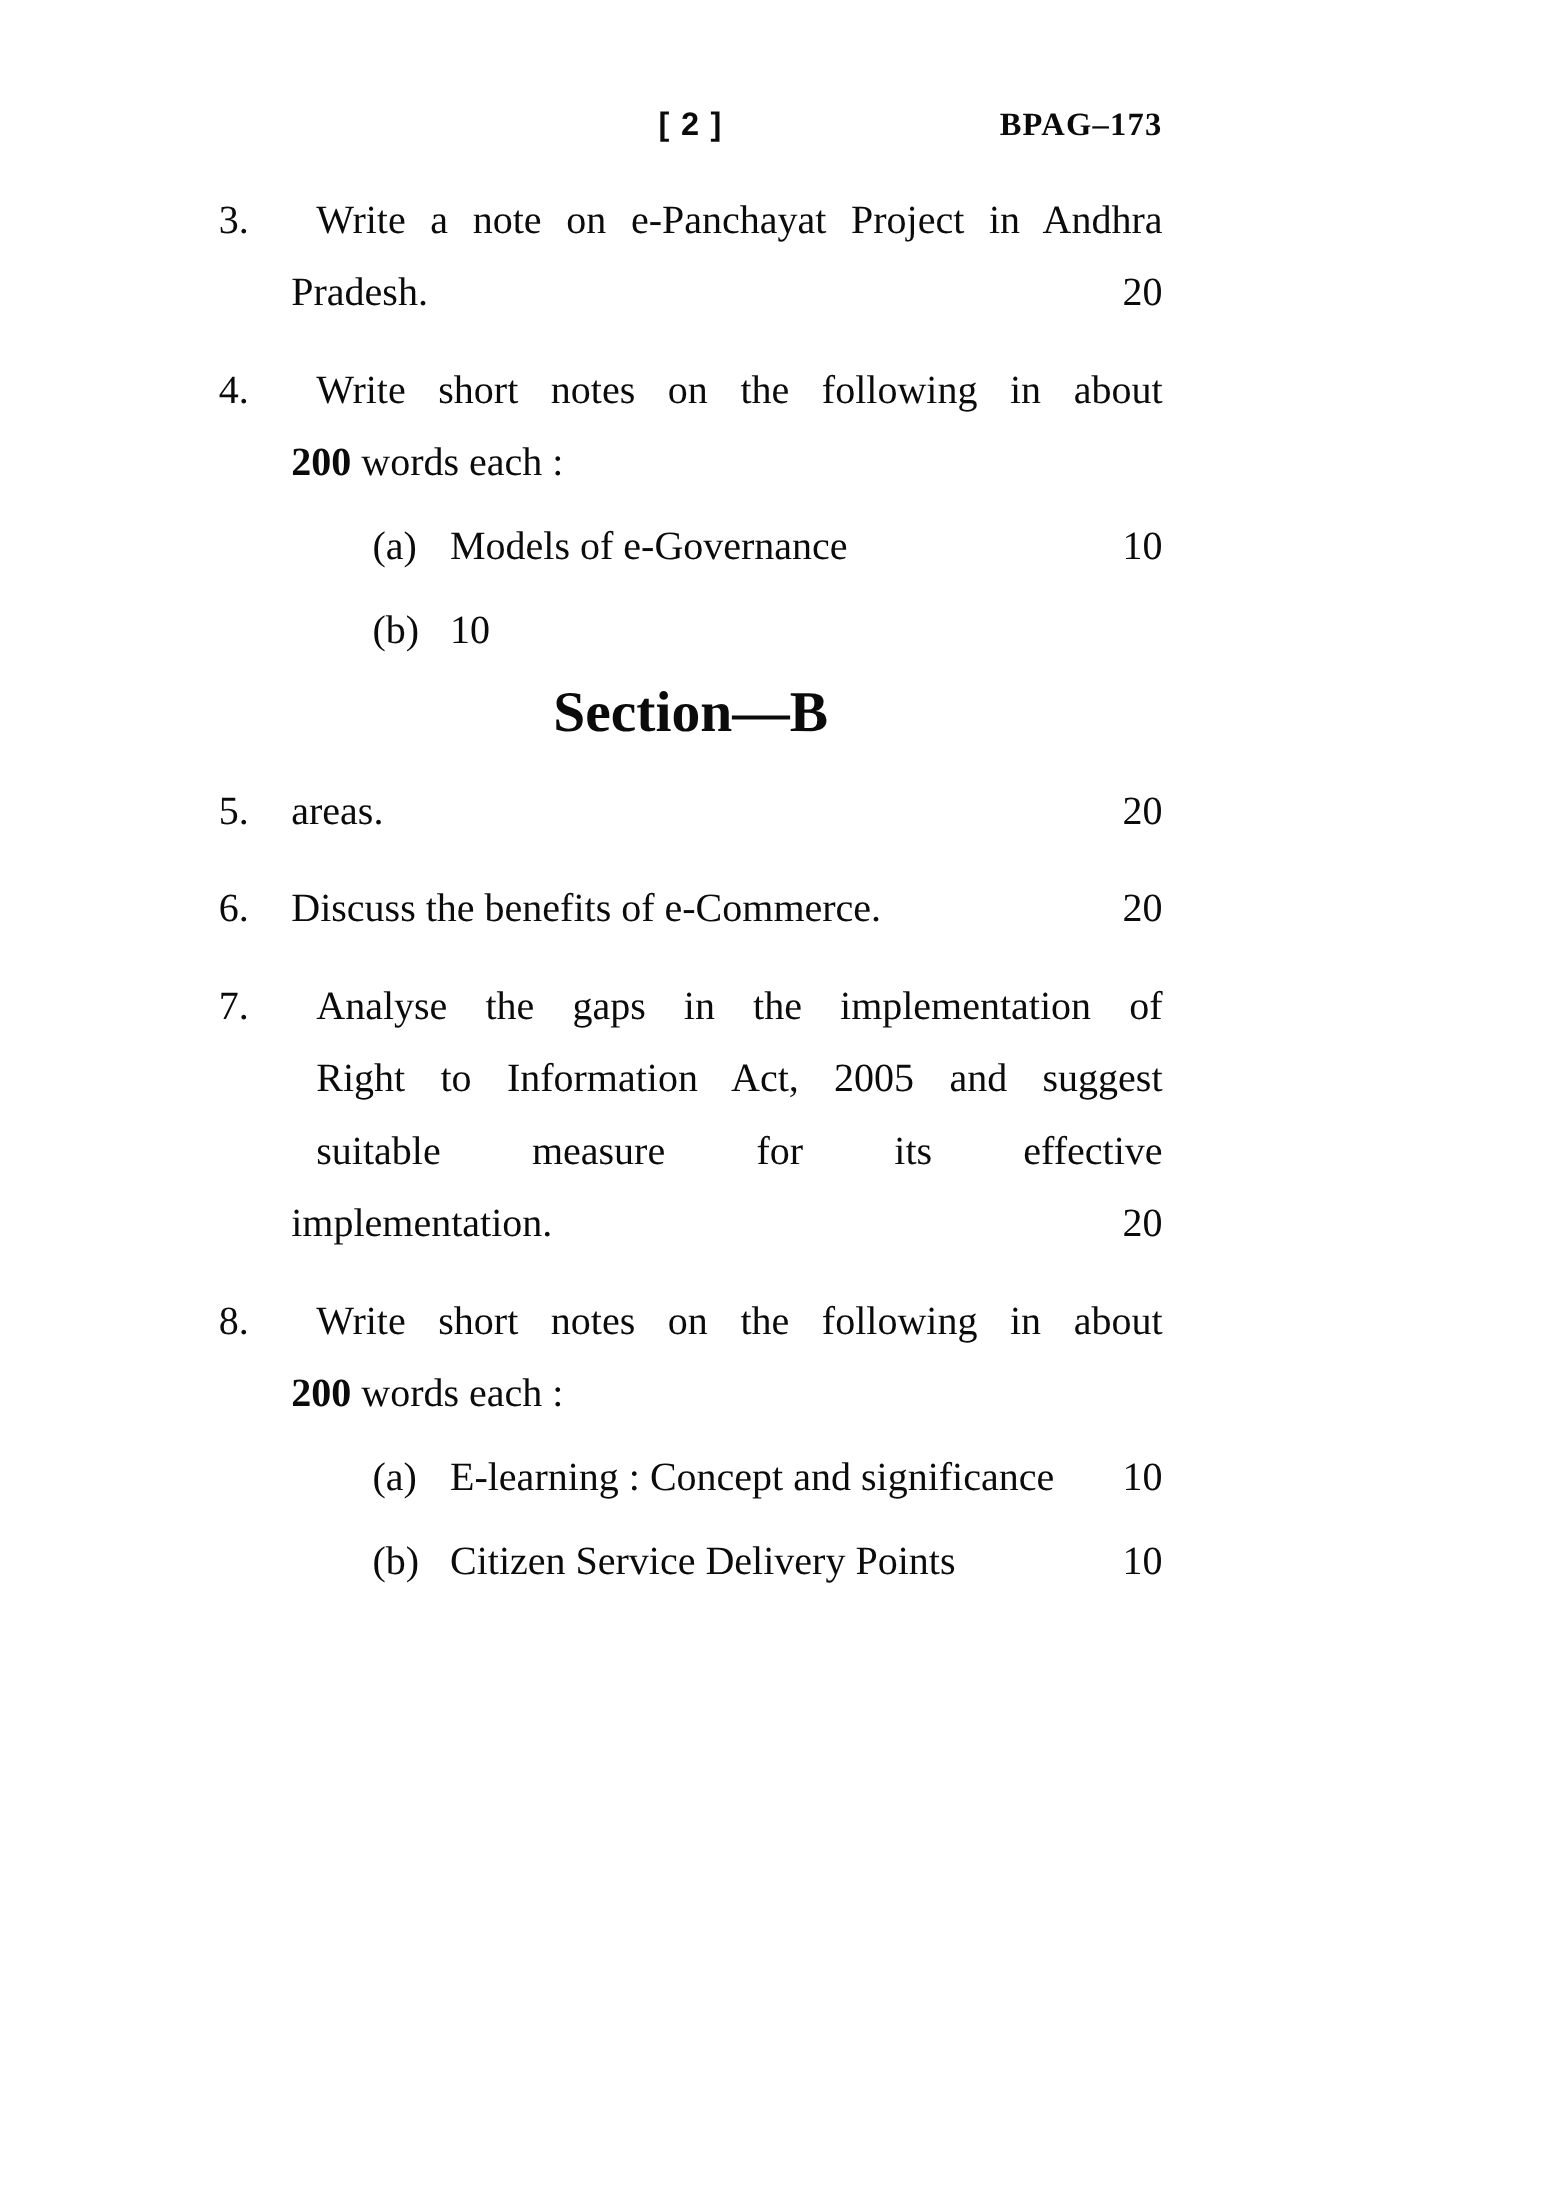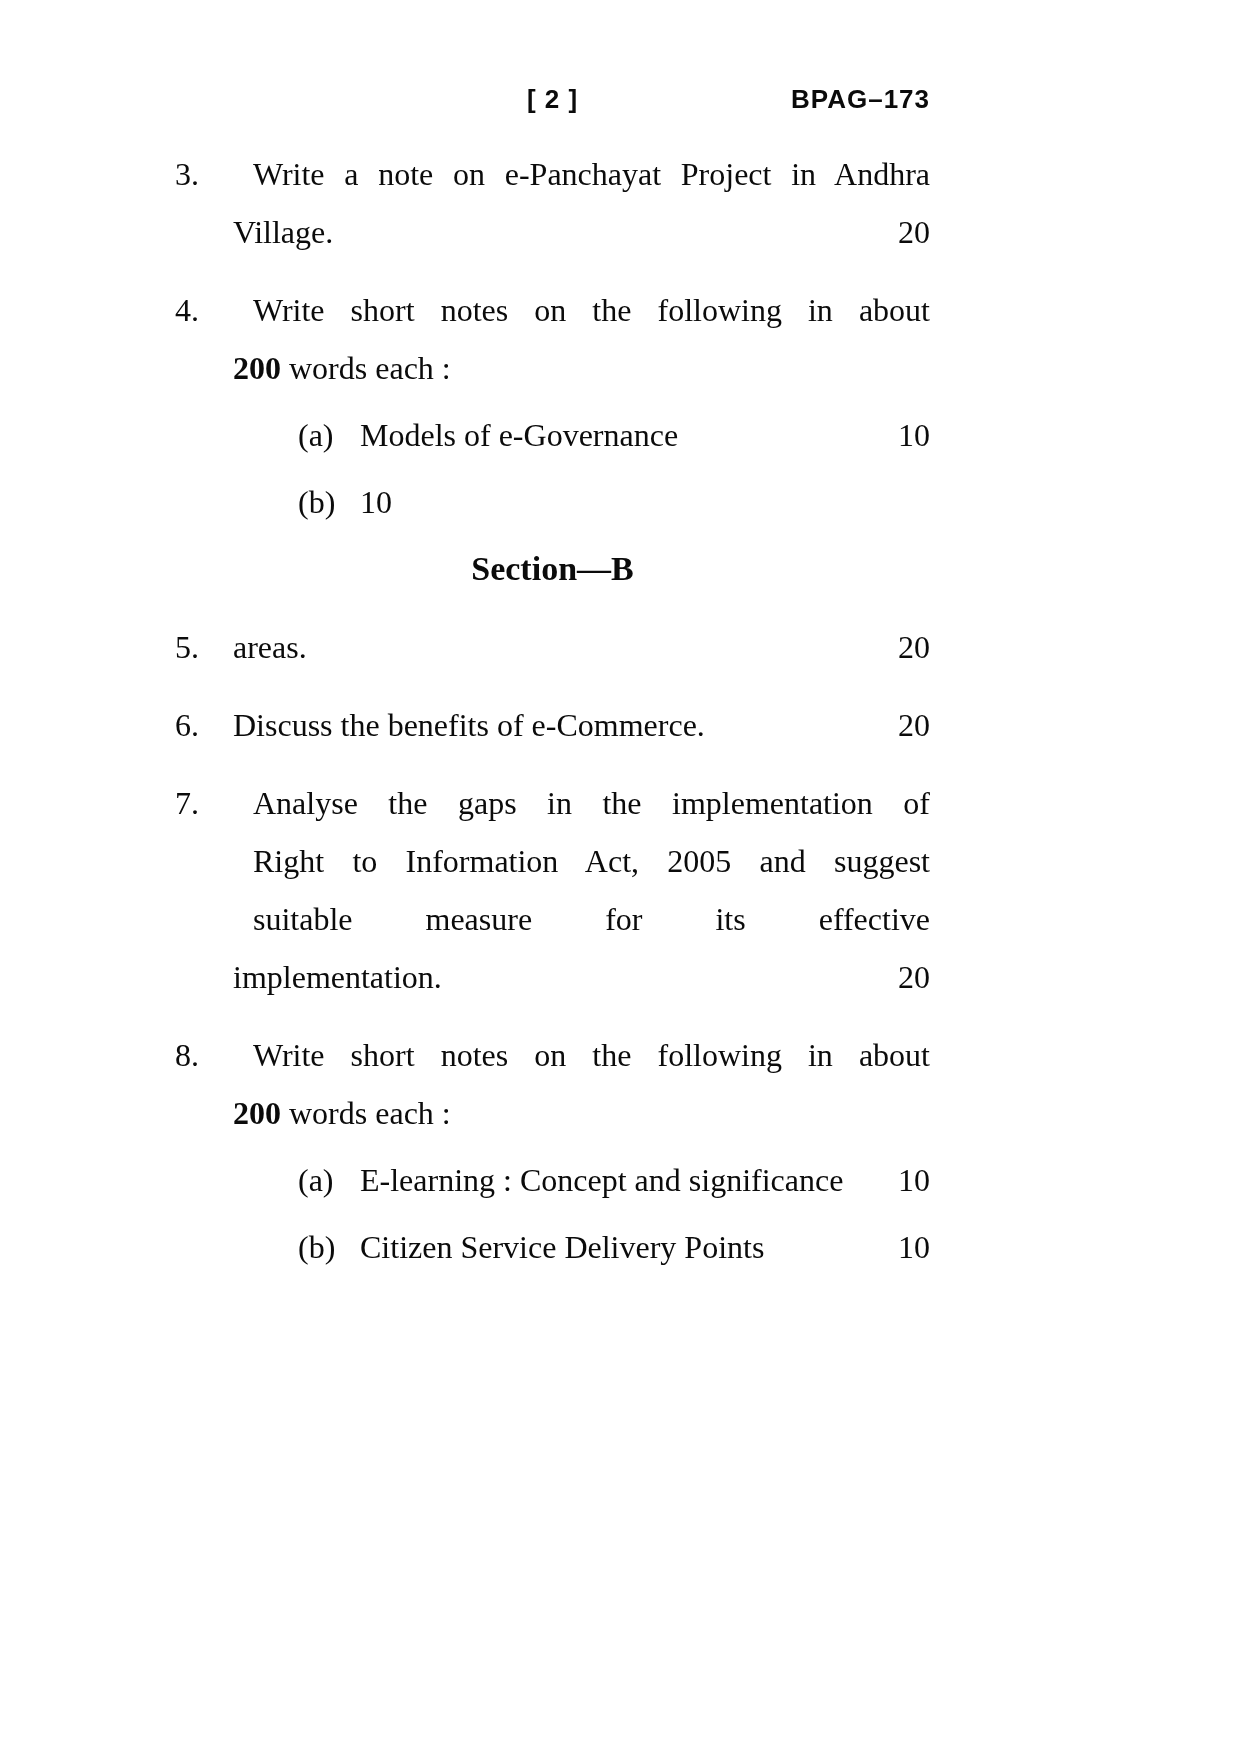--- a/index.html
+++ b/index.html
@@ -26,21 +26,21 @@
   
   .page-header {
     display: flex;
     align-items: baseline;
     font-family: "Liberation Sans", "DejaVu Sans", sans-serif;
     font-weight: bold;
     font-size: 26px;
     line-height: 30px;
     letter-spacing: 1px;
   }
-  .page-header .side { flex: 1 1 0; }
+  .page-header .side { flex: 1 1 0; font-family: Liberation Serif, serif; }
   .page-header .right { text-align: right; }
   
   .question {
     display: flex;
     margin-top: 20px;
   }
   .question.first { margin-top: 31px; }
   .qnum {
     width: 58px;
     flex: 0 0 58px;
@@ -77,41 +77,41 @@
     width: 62px;
     flex: 0 0 62px;
   }
   .sub-text { flex: 1 1 auto; }
   
   .section-heading {
     margin-top: 9px;
     line-height: 58px;
     text-align: center;
     font-weight: bold;
-    font-size: 34px;
+    font-size: 46px;
   }
 </style>
 </head>
 <body>
 
 <div class="page">
   <div class="content">
 
     <div class="page-header">
       <span class="side"></span>
       <span>[ 2 ]</span>
       <span class="side right">BPAG–173</span>
     </div>
 
     <div class="question first">
       <div class="qnum">3.</div>
       <div class="qbody">
         <div class="jline">Write a note on e-Panchayat Project in Andhra</div>
         <div class="fline">
-          <span>Village.</span>
+          <span>Pradesh.</span>
           <span class="marks">20</span>
         </div>
       </div>
     </div>
 
     <div class="question">
       <div class="qnum">4.</div>
       <div class="qbody">
         <div class="jline">Write short notes on the following in about</div>
         <div class="fline">

